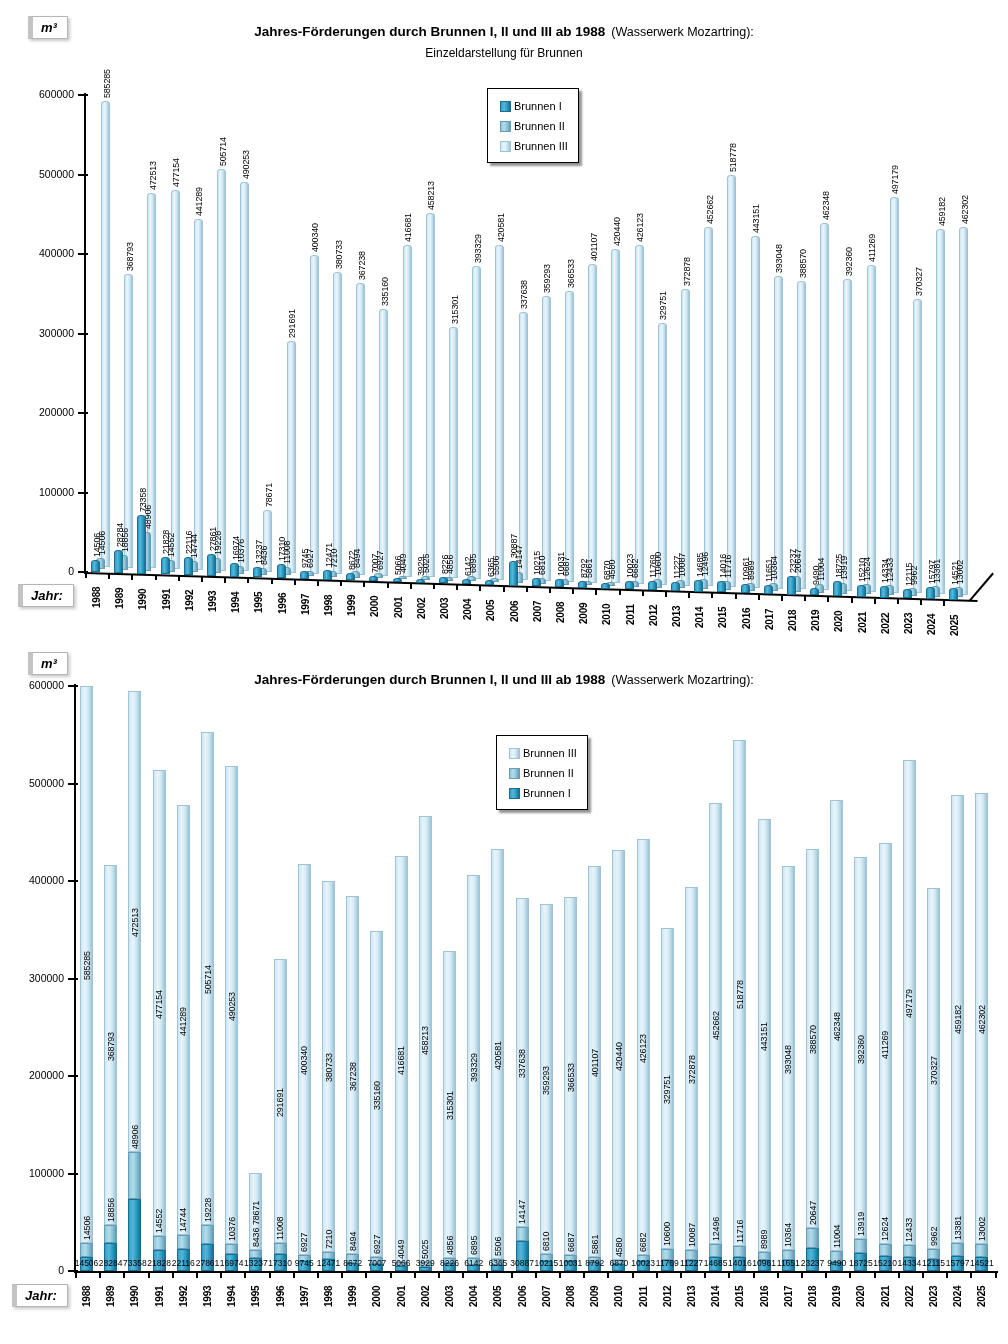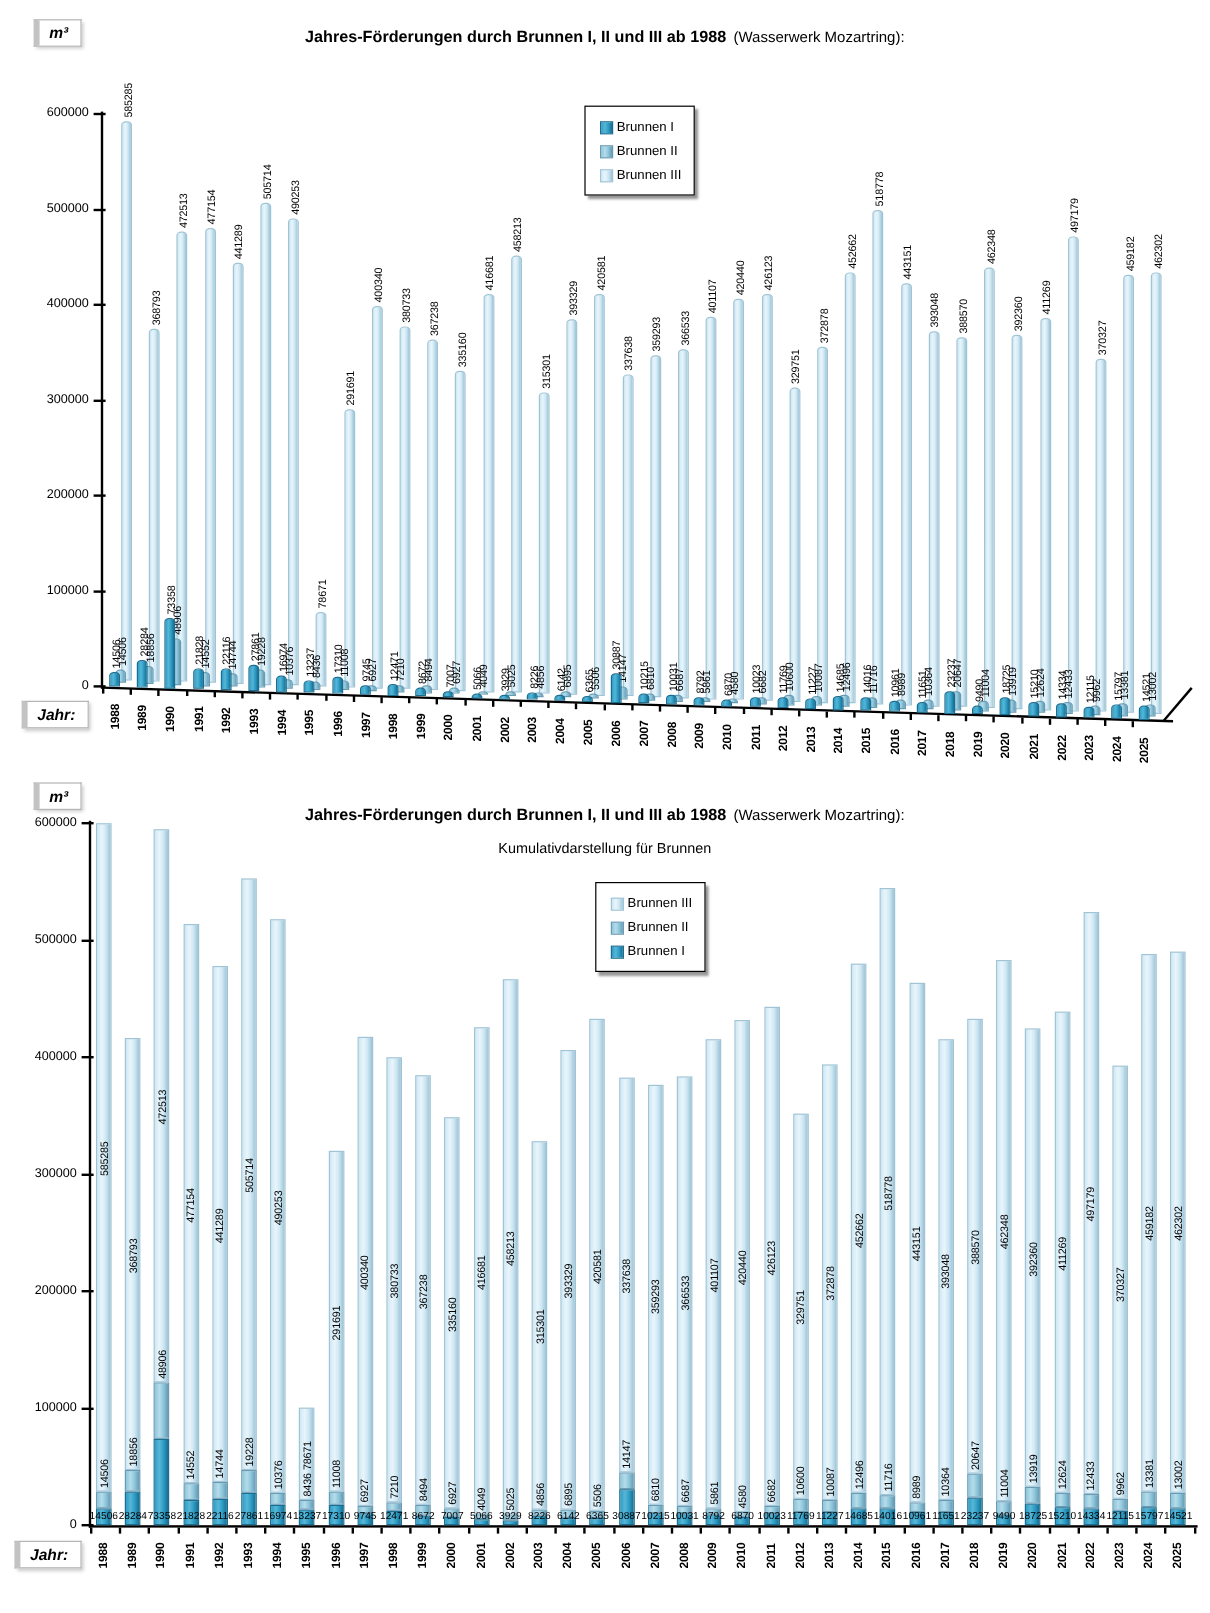--- a/index.html
+++ b/index.html
@@ -32,20 +32,21 @@
 
 <div class="canvas">
 
   <div class="panel" id="panel0">
     <div class="unitbox" style="left:28px;top:16px;">
       <span>m³</span>
     </div>
     <div class="titlewrap" style="top:22px;">
       <span class="title-bold">Jahres-Förderungen durch Brunnen I, II und III  ab 1988</span><span class="title-normal">(Wasserwerk Mozartring):</span>
     </div>
+    <div class="subtitle" style="top:46px;">Einzeldarstellung für Brunnen</div>
     <div class="legend" style="left:487px;top:88px;" id="legend0">
         <div class="legend-row">
           <div class="legend-swatch" style="background: linear-gradient(90deg, rgb(46, 158, 199) 0%, rgb(87, 182, 214) 35%, rgb(46, 158, 199) 65%, rgb(26, 110, 145) 100%); border: 1px solid rgb(26, 110, 145);"></div>
           <div class="legend-label">Brunnen I</div>
         </div>
         <div class="legend-row">
           <div class="legend-swatch" style="background: linear-gradient(90deg, rgb(142, 198, 219) 0%, rgb(181, 220, 234) 35%, rgb(142, 198, 219) 65%, rgb(103, 156, 180) 100%); border: 1px solid rgb(103, 156, 180);"></div>
           <div class="legend-label">Brunnen II</div>
         </div>
         <div class="legend-row">
@@ -381,21 +382,20 @@
       </div>
   </div>
 
   <div class="panel" id="panel1">
     <div class="unitbox" style="left:28px;top:2px;">
       <span>m³</span>
     </div>
     <div class="titlewrap" style="top:20px;">
       <span class="title-bold">Jahres-Förderungen durch Brunnen I, II und III  ab 1988</span><span class="title-normal">(Wasserwerk Mozartring):</span>
     </div>
-    <div class="subtitle" style="top:50px;">Kumulativdarstellung für Brunnen</div>
     <div class="legend" style="left:496px;top:85px;" id="legend1">
         <div class="legend-row">
           <div class="legend-swatch" style="background: linear-gradient(90deg, rgb(207, 232, 244) 0%, rgb(233, 245, 251) 35%, rgb(207, 232, 244) 65%, rgb(159, 196, 214) 100%); border: 1px solid rgb(159, 196, 214);"></div>
           <div class="legend-label">Brunnen III</div>
         </div>
         <div class="legend-row">
           <div class="legend-swatch" style="background: linear-gradient(90deg, rgb(142, 198, 219) 0%, rgb(181, 220, 234) 35%, rgb(142, 198, 219) 65%, rgb(103, 156, 180) 100%); border: 1px solid rgb(103, 156, 180);"></div>
           <div class="legend-label">Brunnen II</div>
         </div>
         <div class="legend-row">

